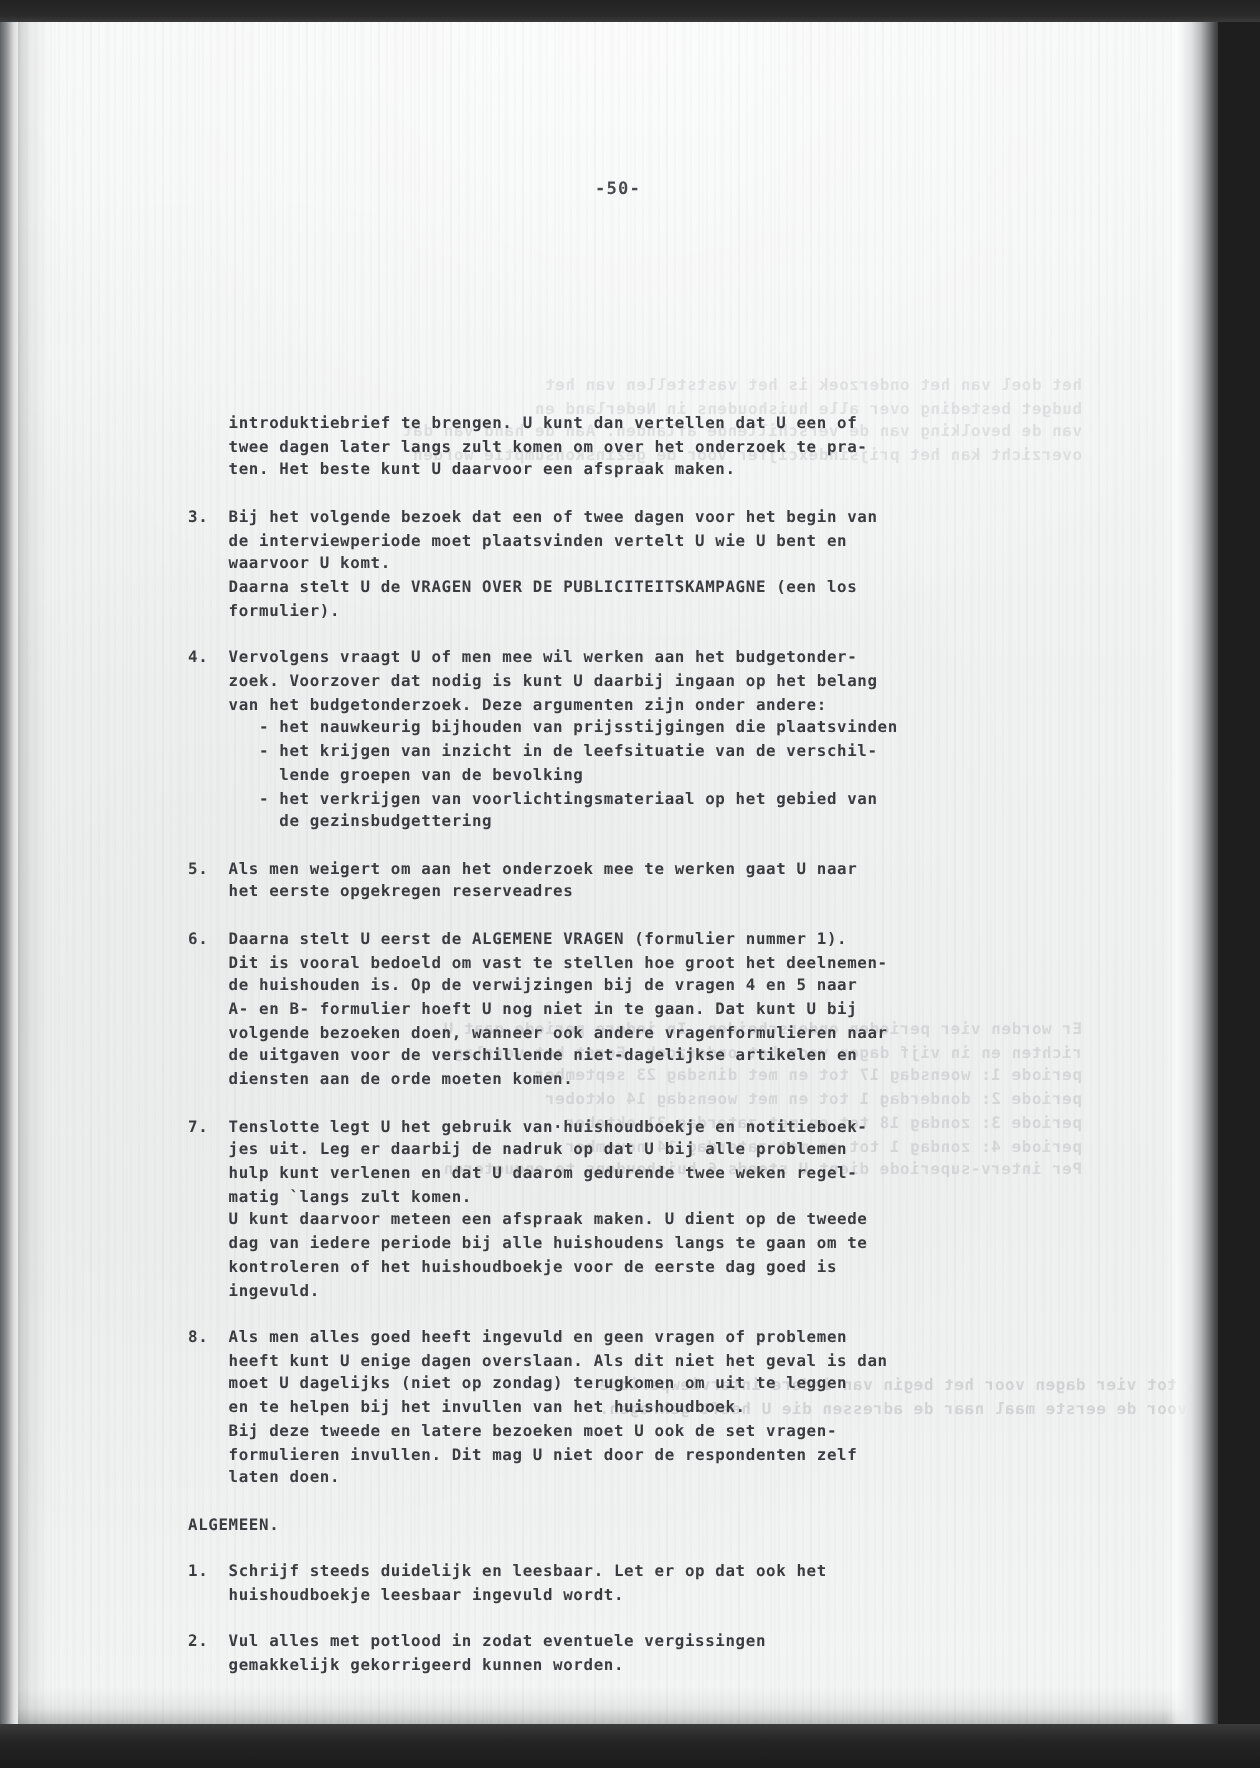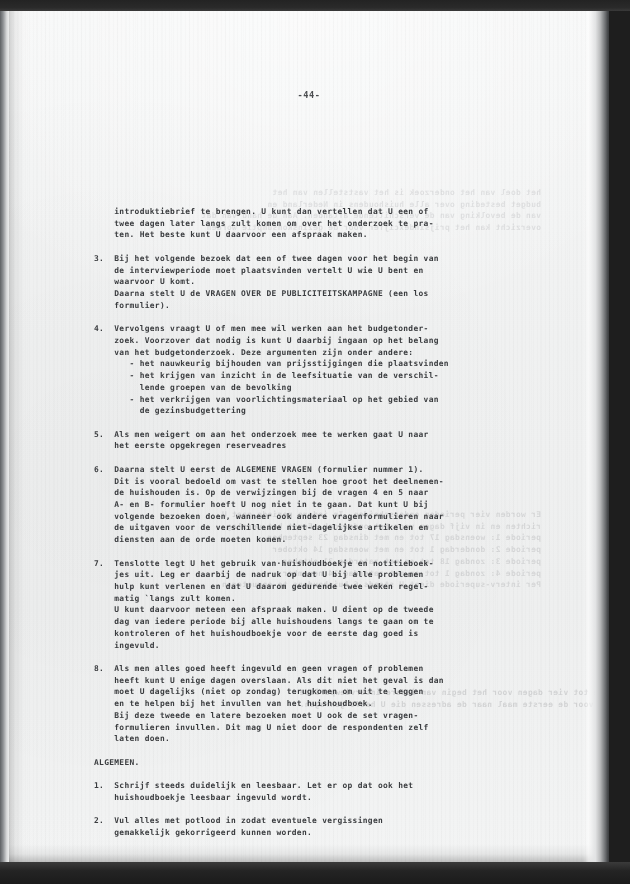--- a/index.html
+++ b/index.html
@@ -162,21 +162,21 @@
     <div class="bleed bleed-2">Er worden vier perioden onderscheiden. In iedere periode gaat U
 richten en in vijf dagen voor het onderzoek. Eerst het verslag
 periode 1: woensdag 17 tot en met dinsdag 23 september
 periode 2: donderdag 1 tot en met woensdag 14 oktober
 periode 3: zondag 18 tot en met zaterdag 31 oktober
 periode 4: zondag 1 tot en met zaterdag 14 november
 Per interv-superiode dient U steeds 6 huishoudens te enqueteren.</div>
     <div class="bleed bleed-3">2. Twee tot vier dagen voor het begin van iedere interviewperiode
 gaat U voor de eerste maal naar de adressen die U heeft gekregen.</div>
 
-    <div class="pageno">-44-</div>
+    <div class="pageno">-50-</div>
 
     <div class="typed" id="body-text">    introduktiebrief te brengen. U kunt dan vertellen dat U een of
     twee dagen later langs zult komen om over het onderzoek te pra-
     ten. Het beste kunt U daarvoor een afspraak maken.
 
 3.  Bij het volgende bezoek dat een of twee dagen voor het begin van
     de interviewperiode moet plaatsvinden vertelt U wie U bent en
     waarvoor U komt.
     Daarna stelt U de VRAGEN OVER DE PUBLICITEITSKAMPAGNE (een los
     formulier).

